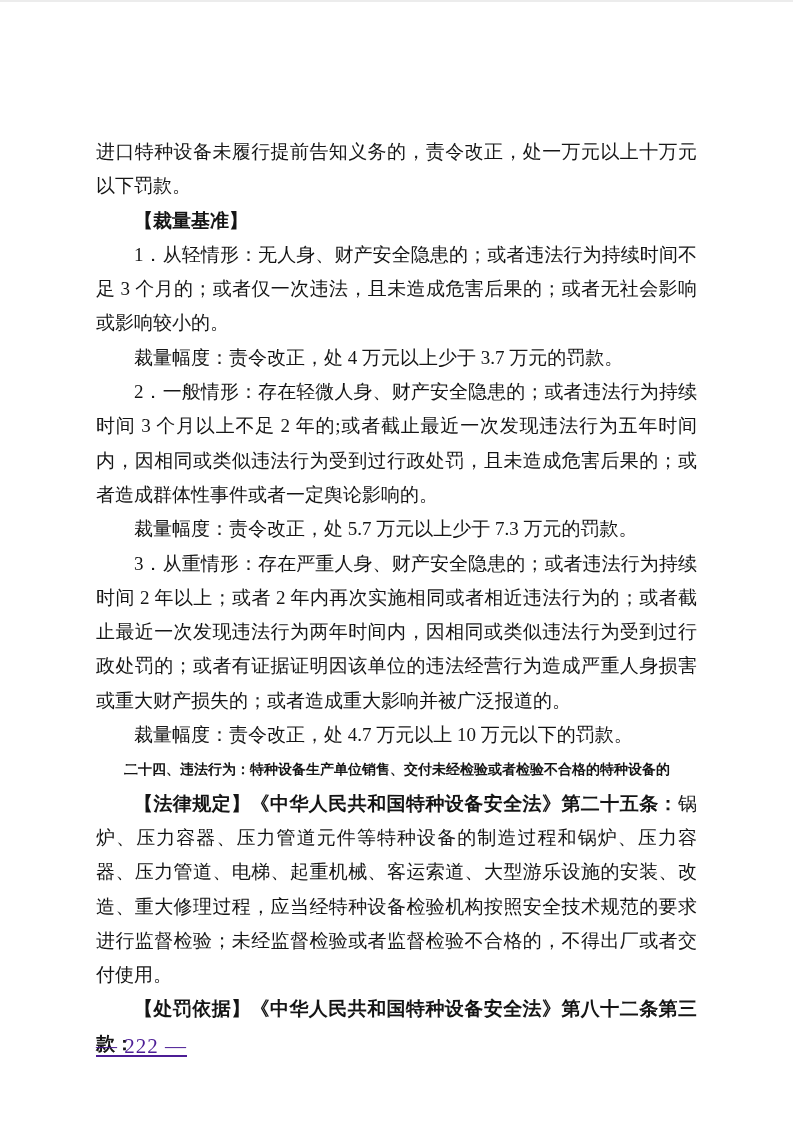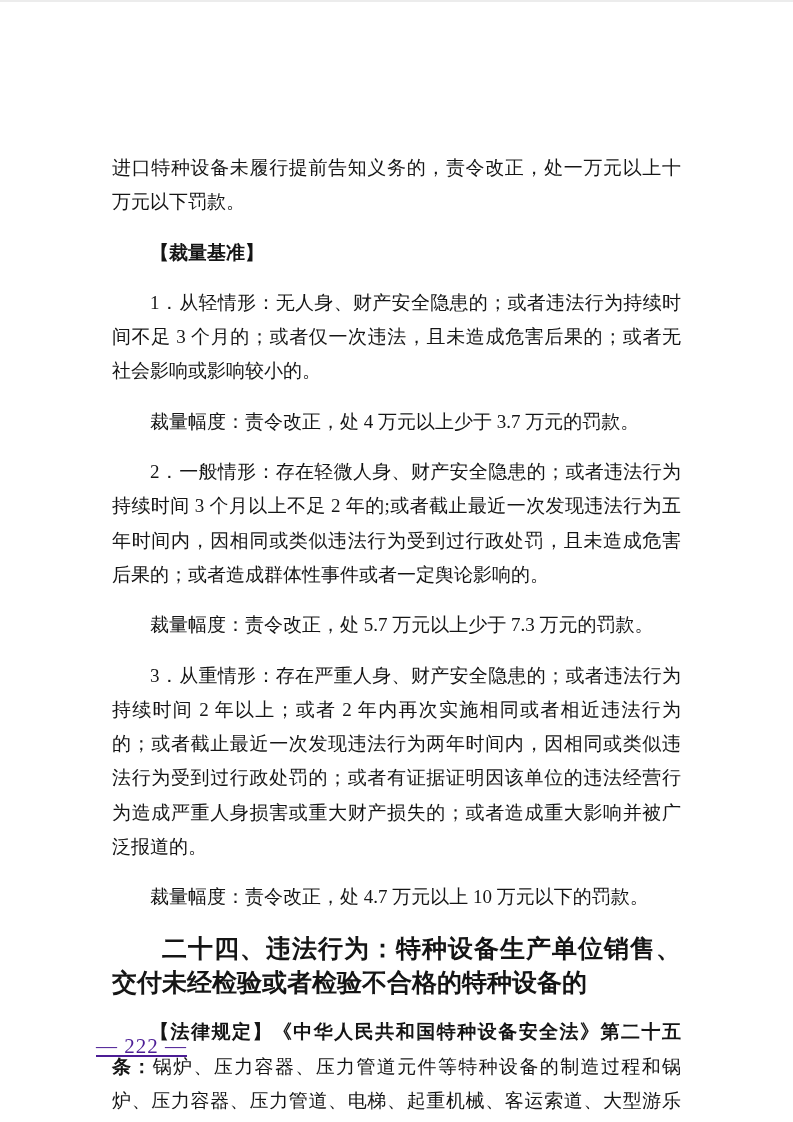--- a/index.html
+++ b/index.html
@@ -22,34 +22,34 @@
     left: 96px;
     top: 133px;
     width: 601px;
     font-size: 19px;
     line-height: 34.3px;
     text-align: justify;
     text-justify: inter-ideograph;
     word-break: break-all;
   }
   .content p {
-    margin: 16px;
+    margin: 0;
     padding: 0;
     text-indent: 2em;
   }
   .content p.no-indent {
     text-indent: 0;
   }
   .run-bold {
     font-weight: bold;
   }
   .section-heading {
     font-family: "Liberation Sans", "DejaVu Sans", sans-serif;
     font-weight: bold;
-    font-size: 25px;
+    font-size: 14px;
   }
   .footer {
     position: absolute;
     left: 96px;
     top: 1031px;
     font-size: 21px;
     line-height: 26px;
     letter-spacing: 1px;
     color: #4c1d95;
     text-decoration: underline;

